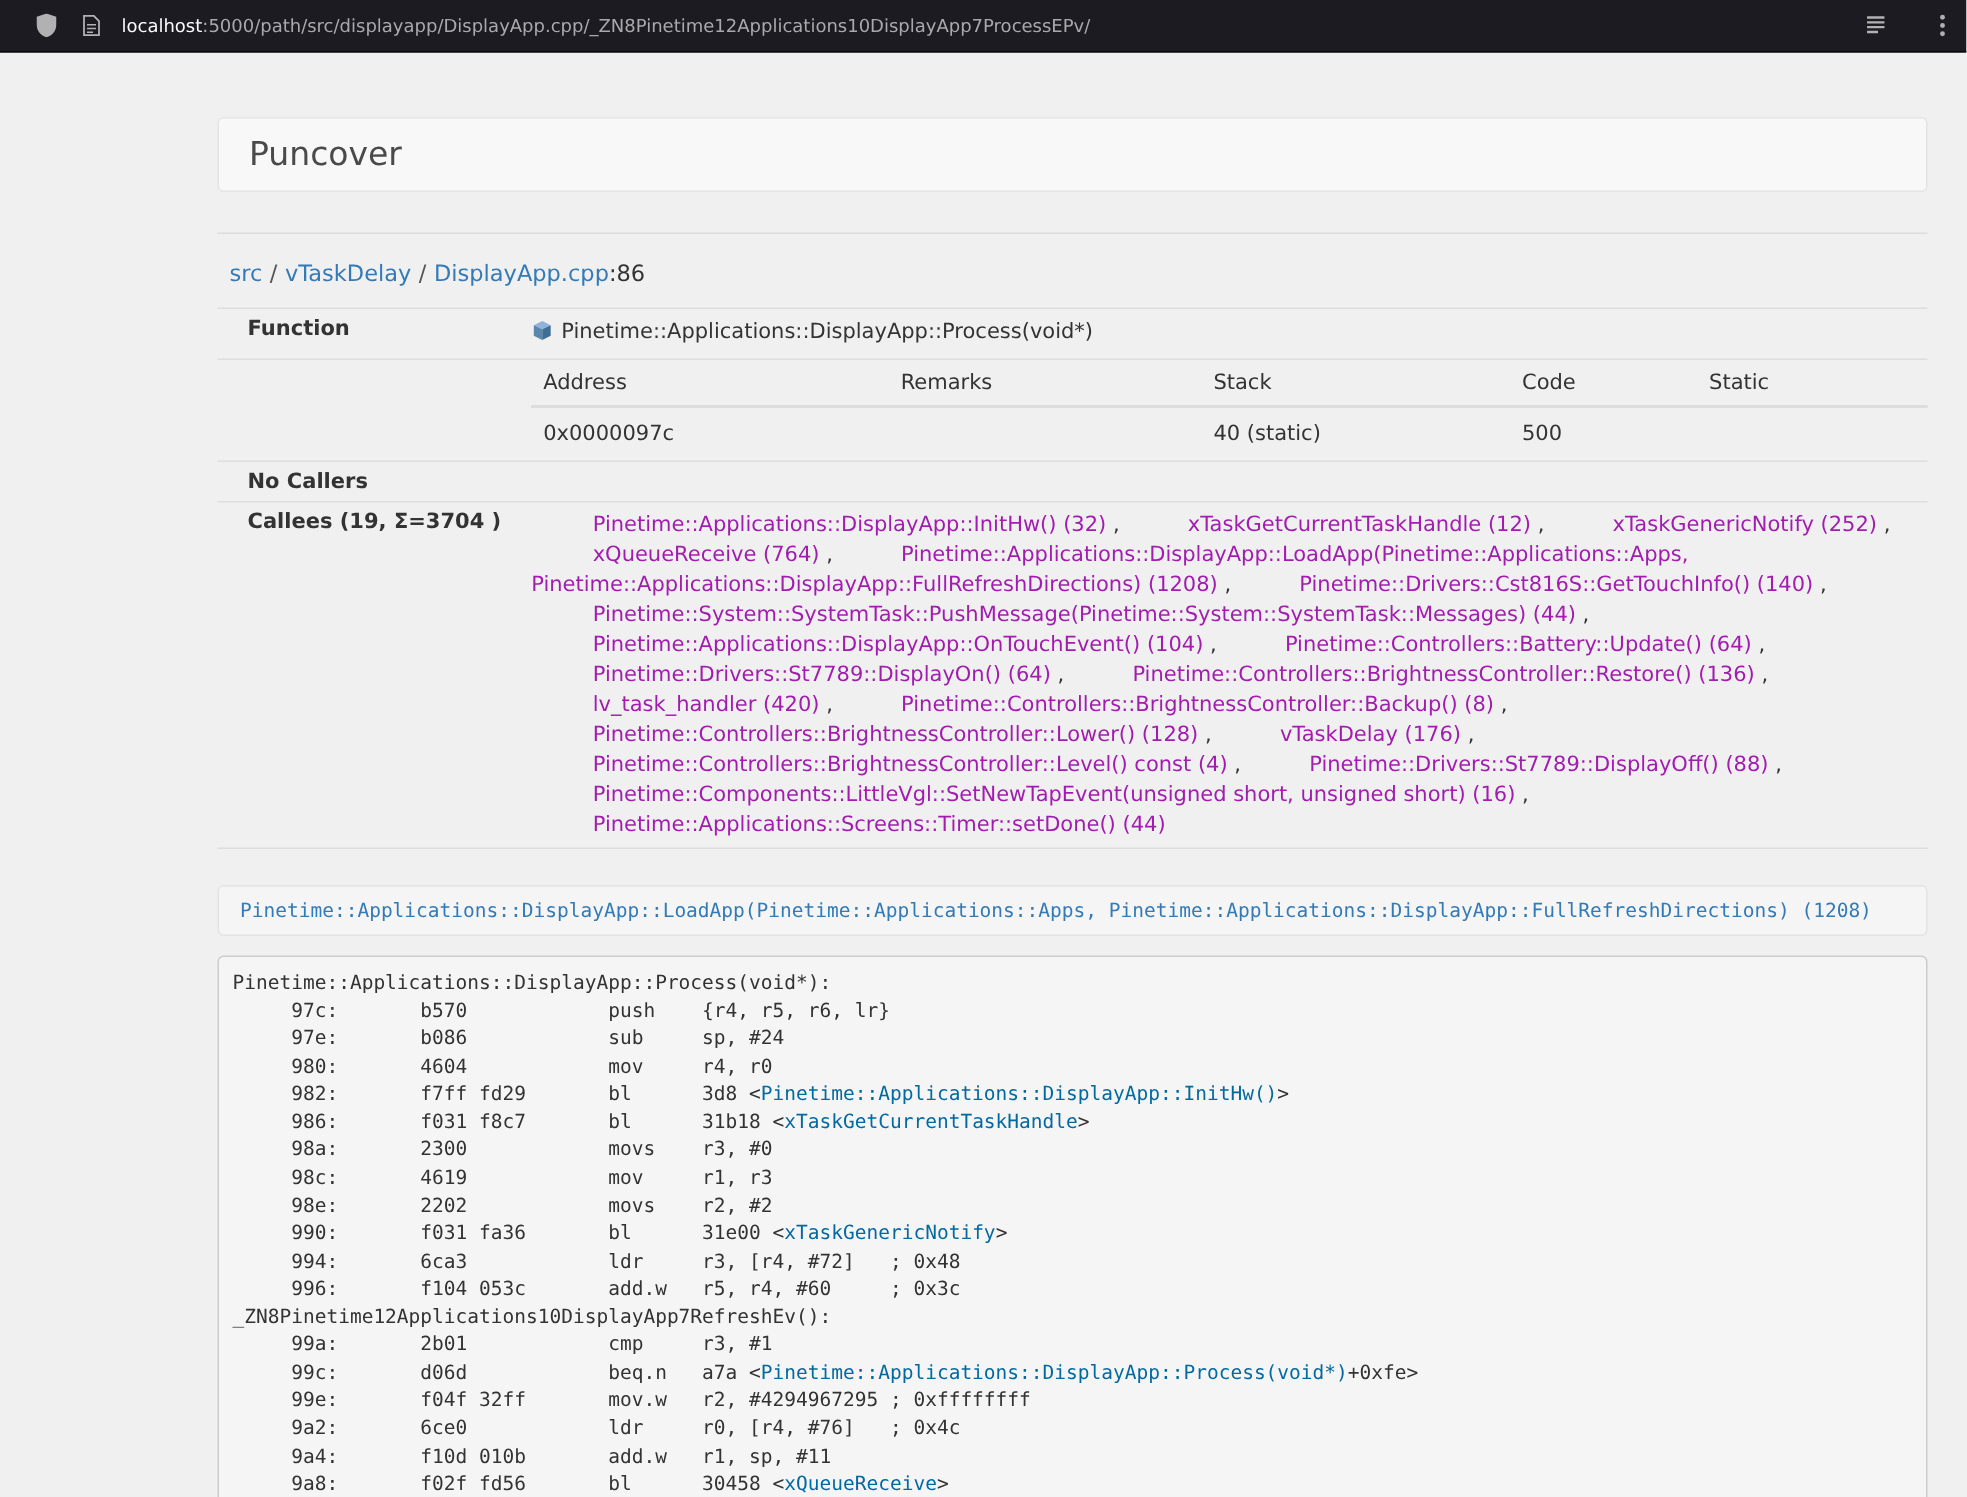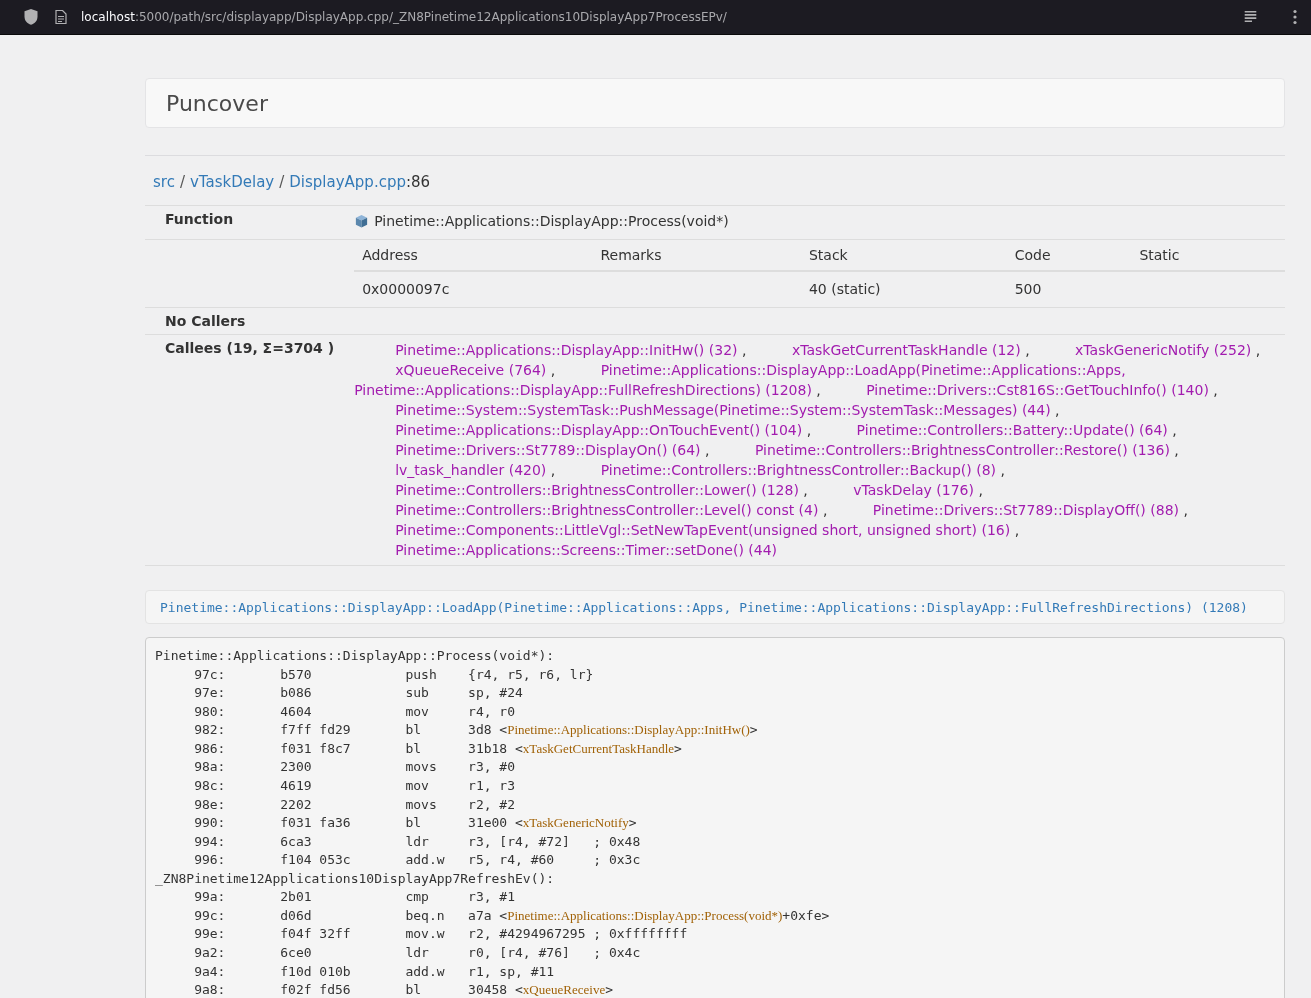--- a/index.html
+++ b/index.html
@@ -57,21 +57,21 @@
   .well a {
     font-family:"DejaVu Sans Mono","Liberation Mono",monospace;
     font-size:13px; color:#337ab7; text-decoration:none; cursor:pointer;
   }
   
   pre.code {
     margin:13px 0 0 0; background:#f5f5f5; border:1px solid #ccc; border-radius:4px;
     padding:9px; font-family:"DejaVu Sans Mono","Liberation Mono",monospace;
     font-size:13px; line-height:1.42857; color:#333; white-space:pre; overflow:hidden;
   }
-  pre.code a { color:#a16207; text-decoration:none; cursor:pointer;font-family:Liberation Serif, serif; }
+  pre.code a { color:#0369a1; text-decoration:none; cursor:pointer; }
 </style>
 </head>
 <body>
 
 <div class="chrome">
   <span class="abs" style="left:24px">
     <svg width="14" height="16" viewBox="0 0 14 16">
         <path d="M7 0 L13.5 2.2 V7.5 C13.5 11.8 10.8 14.6 7 15.8 C3.2 14.6 0.5 11.8 0.5 7.5 V2.2 Z" fill="#b1b1b3"></path>
       </svg>
   </span>

